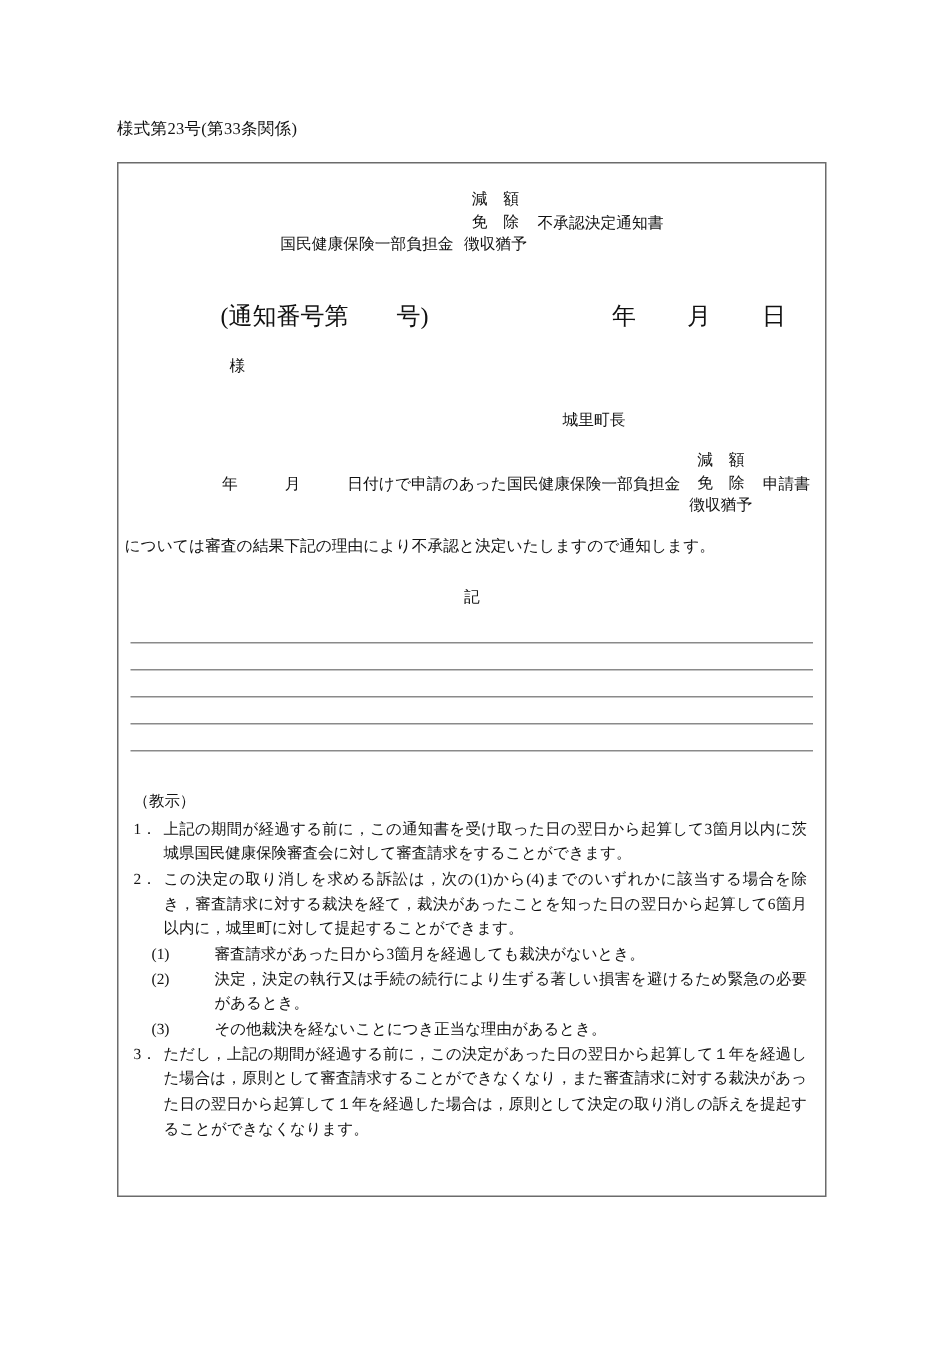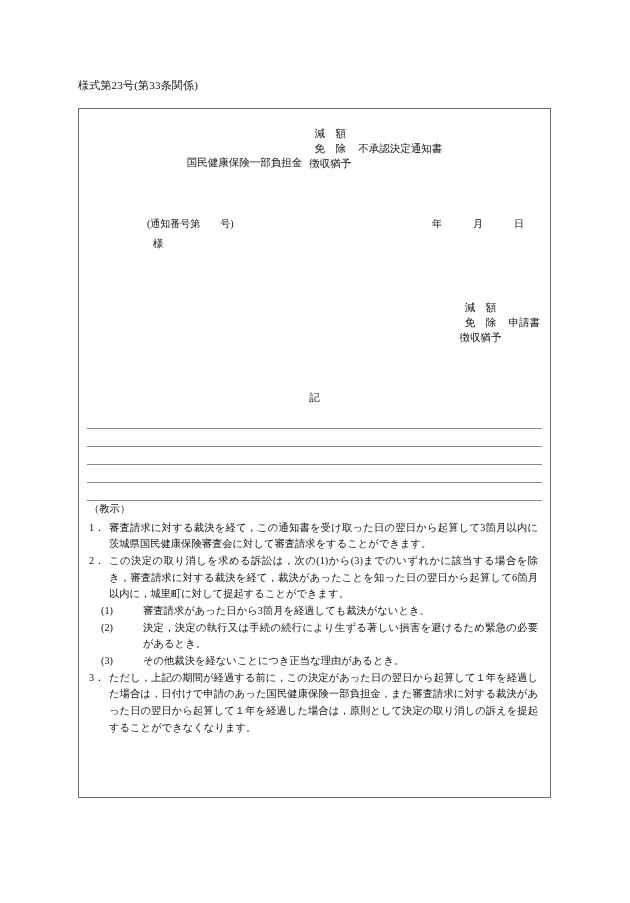--- a/index.html
+++ b/index.html
@@ -68,25 +68,25 @@
     align-items: center;
     font-size: 10.5px;
     white-space: nowrap;
   }
   .title-row .lead { padding-right: 7px; margin-top: 28px; }
   .title-row .tail { padding-left: 7px; }
 
   
   .meta-row {
     position: absolute;
-    top: 108px;
+    top: 92px;
     left: 0;
     right: 0;
     height: 16px;
-    font-size: 10px;
+    font-size: 16px;
     white-space: nowrap;
   }
   .notice-no {
     position: absolute;
     left: 68px;
     top: 0;
   }
   .date-line {
     position: absolute;
     right: 26px;
@@ -161,21 +161,21 @@
   .rules .rule {
     height: 17px;
     border-bottom: 1px solid #8a8a8a;
   }
 
   
   .instructions {
     position: absolute;
     left: 10px;
     right: 12px;
-    top: 392px;
+    top: 418px;
     font-size: 10.3px;
     line-height: 1.62;
   }
   .instr-heading {
     margin-bottom: 2px;
   }
   .instr-item {
     display: flex;
     align-items: flex-start;
     margin-bottom: 0px;
@@ -232,69 +232,78 @@
         <span class="seg">年</span>
         <span class="date-gap"></span>
         <span class="seg">月</span>
         <span class="date-gap"></span>
         <span class="seg">日</span>
       </span>
     </div>
 
     <div class="addressee">様</div>
 
+    <div class="issuer">城里町長</div>
 
     <div class="app-row">
+      <span class="lead">
+        <span>年</span>
+        <span class="ym-gap"></span>
+        <span>月</span>
+        <span class="ym-gap"></span>
+        <span>日付けで申請のあった国民健康保険一部負担金</span>
+      </span>
       <span class="choice-stack">
         <span class="opt">減　額</span>
         <span class="opt">免　除</span>
         <span class="opt">徴収猶予</span>
       </span>
       <span class="tail">申請書</span>
     </div>
 
+    <div class="closing">については審査の結果下記の理由により不承認と決定いたしますので通知します。</div>
 
     <div class="ki">記</div>
 
     <div class="rules">
       <div class="rule"></div>
       <div class="rule"></div>
       <div class="rule"></div>
       <div class="rule"></div>
       <div class="rule"></div>
     </div>
 
     <div class="instructions">
       <div class="instr-heading">（教示）</div>
 
       <div class="instr-item">
         <span class="marker">1．</span>
-        <span class="body">審査請求に対する裁決を経て，この通知書を受け取った日の翌日から起算して3箇月以内に茨城県国民健康保険審査会に対して審査請求をすることができます。</span>
+        <span class="body">上記の期間が経過する前に，この通知書を受け取った日の翌日から起算して3箇月以内に茨城県国民健康保険審査会に対して審査請求をすることができます。</span>
       </div>
 
       <div class="instr-item">
         <span class="marker">2．</span>
-        <span class="body">この決定の取り消しを求める訴訟は，次の(1)から(3)までのいずれかに該当する場合を除き，審査請求に対する裁決を経て，裁決があったことを知った日の翌日から起算して6箇月以内に，城里町に対して提起することができます。</span>
+        <span class="body">この決定の取り消しを求める訴訟は，次の(1)から(4)までのいずれかに該当する場合を除き，審査請求に対する裁決を経て，裁決があったことを知った日の翌日から起算して6箇月以内に，城里町に対して提起することができます。</span>
       </div>
 
       <div class="sub-item">
         <span class="marker">(1)</span>
         <span class="body">審査請求があった日から3箇月を経過しても裁決がないとき。</span>
       </div>
 
       <div class="sub-item">
         <span class="marker">(2)</span>
         <span class="body">決定，決定の執行又は手続の続行により生ずる著しい損害を避けるため緊急の必要があるとき。</span>
       </div>
 
       <div class="sub-item">
         <span class="marker">(3)</span>
         <span class="body">その他裁決を経ないことにつき正当な理由があるとき。</span>
       </div>
 
       <div class="instr-item">
         <span class="marker">3．</span>
-        <span class="body">ただし，上記の期間が経過する前に，この決定があった日の翌日から起算して１年を経過した場合は，日付けで申請のあった国民健康保険一部負担金，また審査請求に対する裁決があった日の翌日から起算して１年を経過した場合は，原則として決定の取り消しの訴えを提起することができなくなります。</span>
+        <span class="body">ただし，上記の期間が経過する前に，この決定があった日の翌日から起算して１年を経過した場合は，原則として審査請求することができなくなり，また審査請求に対する裁決があった日の翌日から起算して１年を経過した場合は，原則として決定の取り消しの訴えを提起することができなくなります。</span>
       </div>
     </div>
 
   </div>
 </div>
 
 </body></html>

